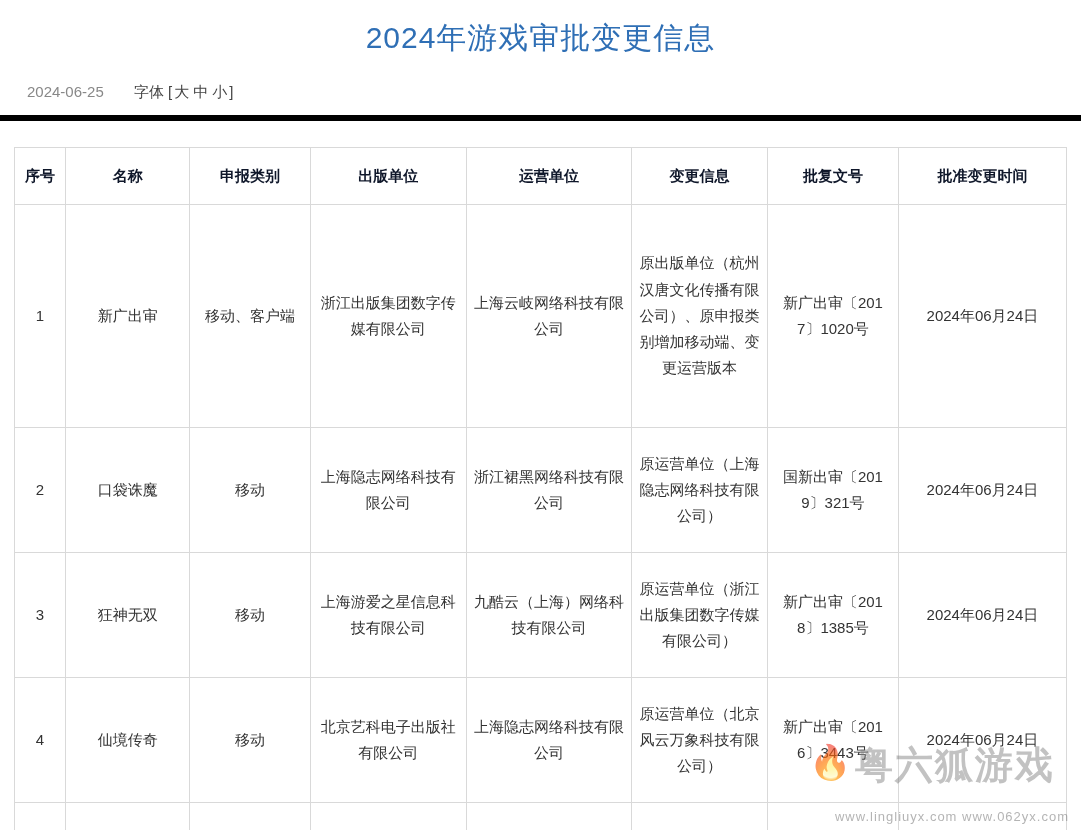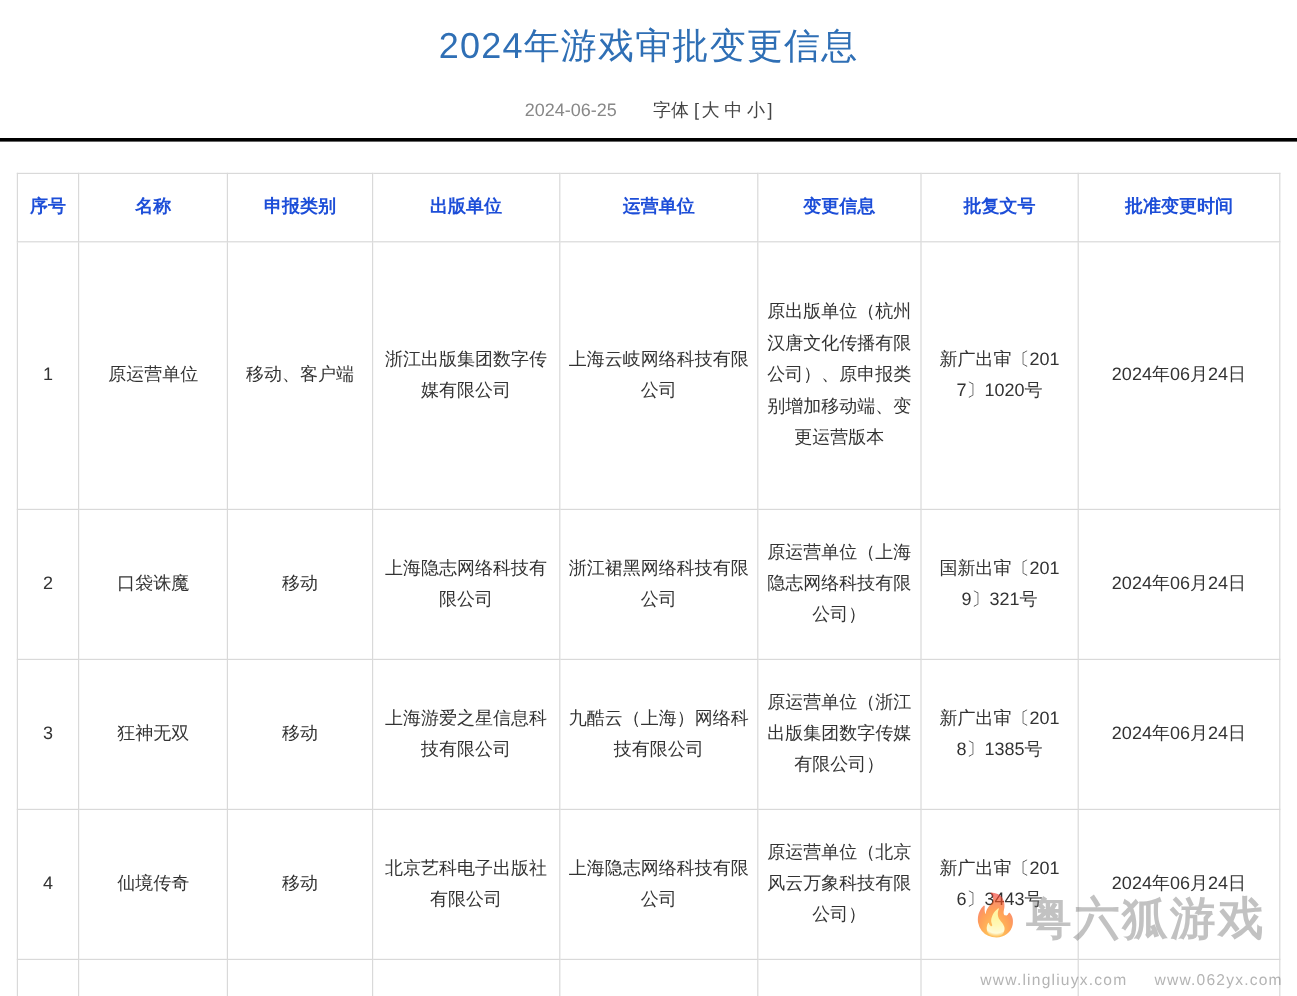--- a/index.html
+++ b/index.html
@@ -18,25 +18,25 @@
   .page-title {
     text-align: center;
     font-size: 30px;
     color: #2f6fb5;
     font-weight: normal;
     margin: 6px;
     padding: 12px 0 18px 0;
     letter-spacing: 1px;
   }
   .meta-bar {
-    text-align: center;
     font-size: 15px;
     color: #666666;
     padding-bottom: 13px;
-    border-bottom: 3px solid #000000;
+    border-bottom: 6px solid #000000;
+    padding-left: 27px;
   }
   .meta-date {
     color: #888888;
     margin-right: 26px;
   }
   .meta-font-label {
     color: #444444;
   }
   .font-size-links {
     color: #444444;
@@ -60,21 +60,21 @@
     border: 1px solid #d9d9d9;
     text-align: center;
     vertical-align: middle;
     padding: 8px 6px;
     line-height: 1.75;
     color: #333333;
     word-break: break-all;
   }
   table.approval-table th {
     font-weight: bold;
-    color: #1d4ed8;
+    color: #0f172a;
     height: 44px;
     padding: 6px;
     margin-left: 47px;
   }
   col.c-index { width: 48px; }
   col.c-name { width: 117px; }
   col.c-type { width: 113px; }
   col.c-pub { width: 147px; }
   col.c-op { width: 155px; }
   col.c-change { width: 128px; }
@@ -116,21 +116,21 @@
   }
   .wm-sub {
     position: absolute;
     right: 6px;
     bottom: 2px;
     font-size: 13px;
     color: rgba(130,130,130,0.6);
     letter-spacing: 1px;
     white-space: nowrap;
   }
-  .wm-sub span { margin-left: 18px; }
+  .wm-sub span { }
 </style>
 </head>
 <body>
 
 <h1 class="page-title">2024年游戏审批变更信息</h1>
 
 <div class="meta-bar">
   <span class="meta-date">2024-06-25</span>
   <span class="meta-font-label">字体</span>
   <span class="font-size-links">
@@ -158,21 +158,21 @@
         <th>出版单位</th>
         <th>运营单位</th>
         <th>变更信息</th>
         <th>批复文号</th>
         <th>批准变更时间</th>
       </tr>
     </thead>
     <tbody>
       <tr class="row-h-1">
         <td>1</td>
-        <td>原运营单位</td>
+        <td>新广出审</td>
         <td>移动、客户端</td>
         <td>浙江出版集团数字传媒有限公司</td>
         <td>上海云岐网络科技有限公司</td>
         <td>原出版单位（杭州汉唐文化传播有限公司）、原申报类别增加移动端、变更运营版本</td>
         <td>新广出审〔2017〕1020号</td>
         <td>2024年06月24日</td>
       </tr>
       <tr class="row-h-2">
         <td>2</td>
         <td>口袋诛魔</td>

